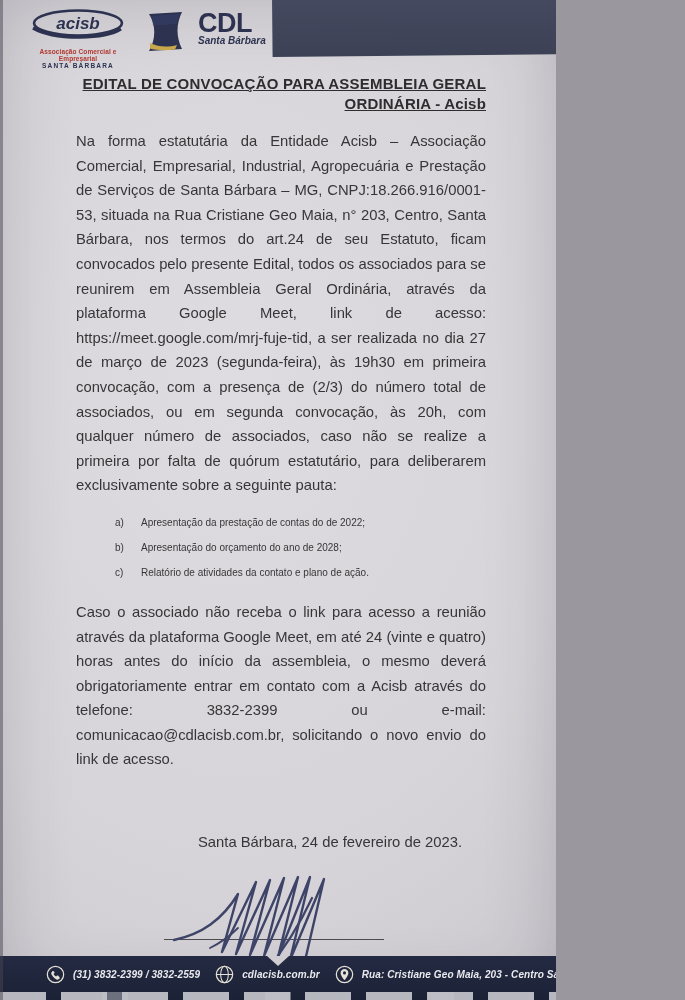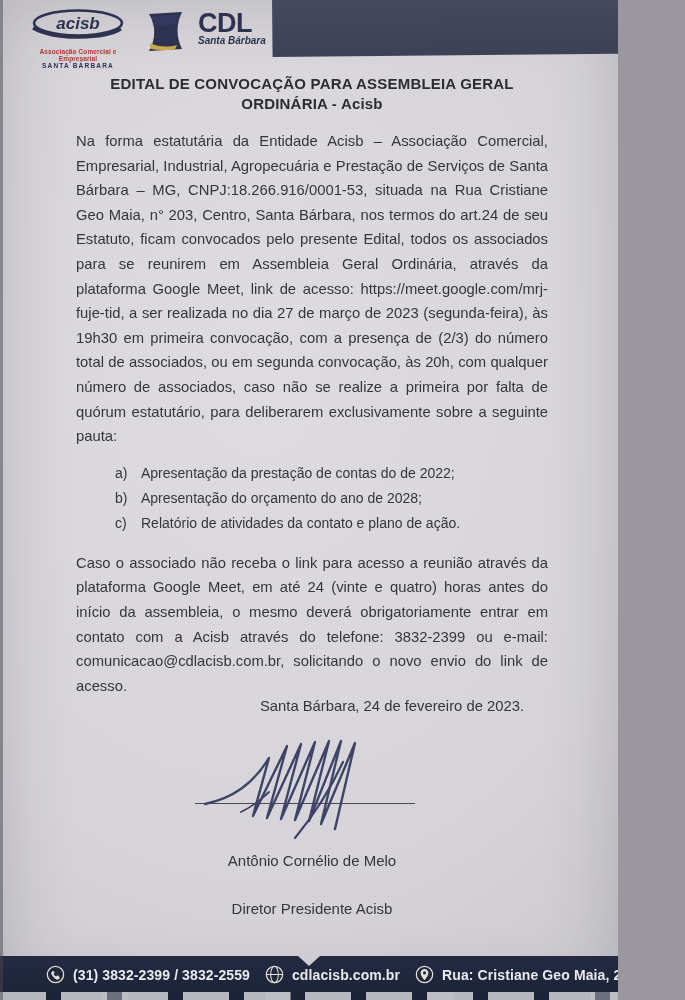--- a/index.html
+++ b/index.html
@@ -1,18 +1,18 @@
 <!DOCTYPE html>
 <html lang="pt"><head>
 <meta charset="utf-8">
 <style>
   * { margin:0; padding:0; box-sizing:border-box; }
   html,body { background:#9a989e; }
   .page {
-    position:relative; width:618px; height:1000px; overflow:hidden;
+    position:relative; width:556px; height:1000px; overflow:hidden;
     font-family:"Liberation Sans", sans-serif;
     background: radial-gradient(125% 95% at 42% 38%, #dedce0 0%, #d6d4d8 52%, #c3c1c6 100%);
     box-shadow: inset 0 0 70px rgba(60,56,72,.22);
     color:#333335;
   }
   .page::before{ content:""; position:absolute; left:0; top:0; bottom:0; width:3px;
     background:rgba(72,70,82,.5); z-index:9; }
 
   
   .navy-band{ position:absolute; top:-4px; left:272px; width:420px; height:61px;
@@ -23,29 +23,29 @@
   .acisb-sub.red{ font-size:6.5px; color:#b2372f; margin-top:2px; letter-spacing:.1px; }
   .acisb-sub.navy{ font-size:6.5px; color:#2c3250; letter-spacing:1.2px; }
   .cdl-logo{ position:absolute; left:142px; top:10px; display:flex; align-items:flex-start; }
   .cdl-text{ margin-left:4px; }
   .cdl-word{ font-size:27px; font-weight:bold; color:#2c3250;
     letter-spacing:-.5px; line-height:26px; display:block; }
   .cdl-sub{ font-size:10px; font-weight:bold; font-style:italic; color:#2c3250; margin-top:-1px; }
 
   
   .content{ position:absolute; top:0; left:0; right:0; padding:74px 70px 0 76px; }
-  .doc-title{ font-size:15px; font-weight:bold; text-align:center; color:#2d2d2f;
-    letter-spacing:.2px; line-height:20px; }
+  .doc-title{ font-size:15px; font-weight:bold; text-align:right; color:#2d2d2f;
+    letter-spacing:.2px; line-height:20px;text-decoration:underline; }
   .body-par{ margin-top:15px; font-size:14.8px; line-height:24.6px; text-align:justify;
     color:#363638; }
   .agenda{ list-style:none; margin-top:12px; padding-left:39px; }
-  .agenda li{ font-size:14px; line-height:25px; color:#363638; }
+  .agenda li{ font-size:10px; line-height:25px; color:#363638; }
   .agenda .marker{ display:inline-block; width:26px; }
   .par2{ }
-  .dateline{ font-size:14.8px; text-align:right; padding-right:24px;
+  .dateline{ margin-top:62px; font-size:14.8px; text-align:right; padding-right:24px;
     color:#363638; }
 
   
   .sig-area{ margin-top:26px; text-align:center; }
   .sig-wrap{ position:relative; width:250px; height:112px; margin:0 auto; }
   .sig-line{ position:absolute; left:8px; right:22px; top:63px; border-top:1.6px solid #4a4a50; }
   .sig-svg{ position:absolute; left:14px; top:-6px; }
   .sig-name{ font-size:15px; color:#363638; }
   .sig-role{ font-size:15px; margin-top:31px; color:#363638; }
 
@@ -56,22 +56,22 @@
   .footer-notch{ position:absolute; top:0; left:50%; margin-left:-11px; width:0; height:0;
     border-left:11px solid transparent; border-right:11px solid transparent;
     border-top:10px solid #cfcdd1; }
   .footer-pattern{ position:absolute; left:0; right:0; bottom:0; height:8px;
     background:
       repeating-linear-gradient(90deg, rgba(196,197,203,.92) 0 46px, transparent 46px 61px),
       repeating-linear-gradient(90deg, transparent 0 102px, rgba(175,176,184,.55) 102px 128px, transparent 128px 163px);
   }
   .f-item{ display:flex; align-items:center; margin-right:15px; }
   .f-item svg{ flex:0 0 auto; margin-right:8px; }
-  .f-item span{ font-size:14px; font-weight:bold; color:#e9e9ee; letter-spacing:.1px;
-    white-space:nowrap; }
+  .f-item span{ font-size:10px; font-weight:bold; color:#e9e9ee; letter-spacing:.1px;
+    white-space:nowrap;font-style:italic; }
 </style>
 </head>
 <body>
 
 <div class="page">
 
   <div class="navy-band"></div>
 
   <div class="acisb-logo">
     <svg width="116" height="33" viewBox="0 0 116 33">

